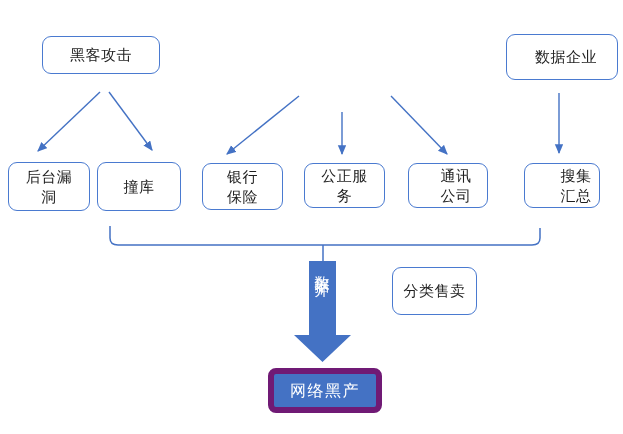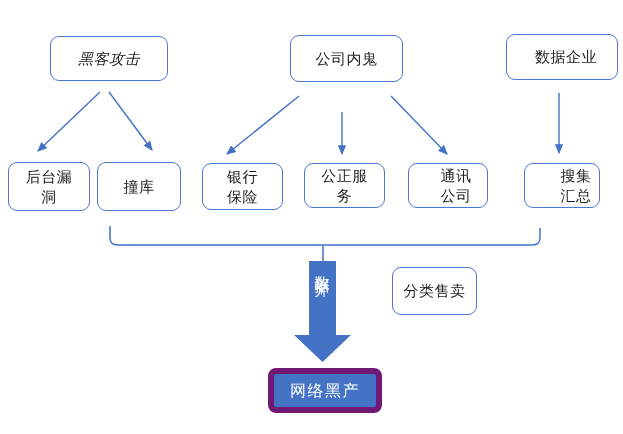--- a/index.html
+++ b/index.html
@@ -27,21 +27,21 @@
     justify-content: center;
     text-align: center;
     font-size: 15px;
     line-height: 1.32;
     color: #1f1f1f;
     white-space: pre-line;
     letter-spacing: 0.5px;
     z-index: 2;
   }
   
-  .n-hacker   { left: 50px;  top: 36px;  width: 118px; height: 45px; font-style: italic; }
+  .n-hacker   { left: 42px;  top: 36px;  width: 118px; height: 38px; }
   .n-insider  { left: 290px; top: 35px;  width: 113px; height: 47px; }
   .n-dataco   { left: 506px; top: 34px;  width: 112px; height: 46px; padding-left: 8px; }
   
   .n-backdoor { left: 8px;   top: 162px; width: 82px;  height: 49px; }
   .n-stuffing { left: 97px;  top: 162px; width: 84px;  height: 49px; }
   .n-bank     { left: 202px; top: 163px; width: 81px;  height: 47px; }
   .n-notary   { left: 304px; top: 163px; width: 81px;  height: 45px; }
   .n-telecom  { left: 408px; top: 163px; width: 80px;  height: 45px; padding-left: 16px; }
   .n-collect  { left: 524px; top: 163px; width: 76px;  height: 45px; padding-left: 28px; }
   
@@ -90,21 +90,20 @@
       <line x1="559" y1="93" x2="559" y2="153" marker-end="url(#ah)"></line>
     </g>
     <g stroke="#4472c4" stroke-width="1.5" fill="none">
       <path d="M110,226 L110,238 Q110,245 118,245 L532,245 Q540,245 540,238 L540,228"></path>
       <path d="M323,245 L323,261"></path>
     </g>
     <polygon fill="#4472c4" points="309,261 336,261 336,335 351,335 322.5,362 294,335 309,335"></polygon>
   </svg>
 
   <div class="node n-hacker">黑客攻击</div>
-  <div class="node n-insider">公司内鬼</div>
   <div class="node n-dataco">数据企业</div>
 
   <div class="node n-backdoor">后台漏
 洞</div>
   <div class="node n-stuffing">撞库</div>
   <div class="node n-bank">银行
 保险</div>
   <div class="node n-notary">公正服
 务</div>
   <div class="node n-telecom">通讯

